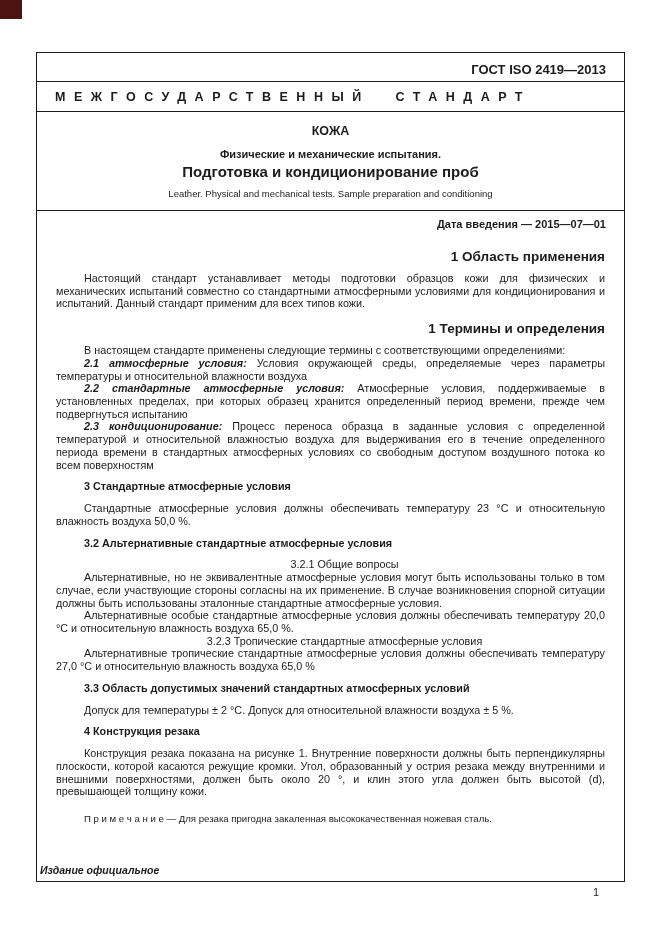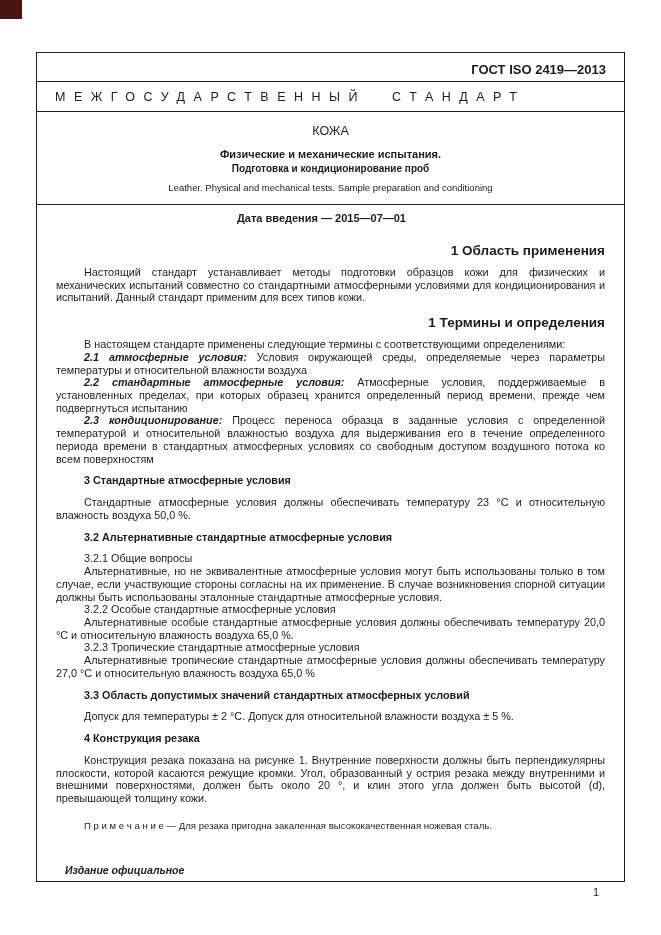--- a/index.html
+++ b/index.html
@@ -30,34 +30,34 @@
     font-weight:bold;
     font-size:13px;
     padding:9px 18px 4px 0;
   }
   .banner {
     border-top:1.5px solid #1b1b1b;
     border-bottom:1.5px solid #1b1b1b;
     padding:5px 0 6px 18px;
   }
   .banner span {
-    font-weight:normal;
+    font-weight:bold;
     font-size:12.5px;
     letter-spacing:8.5px;
     word-spacing:14px;
     white-space:nowrap;
   }
   .title-block { text-align:center; }
-  .title-main { font-weight:normal; font-size:12.5px; margin-top:12px; }
+  .title-main { font-weight:bold; font-size:12.5px; margin-top:12px; }
   .title-sub1 { font-weight:bold; font-size:11px; margin-top:10px; }
-  .title-sub2 { font-weight:bold; font-size:10px; margin-top:3px; }
+  .title-sub2 { font-weight:bold; font-size:15px; margin-top:3px; }
   .title-en   { font-size:9.5px; margin-top:8px; margin-bottom:11px; }
   .hr-line { border-top:1.5px solid #1b1b1b; }
   .date-line {
-    text-align:center;
+    text-align:right;
     font-weight:bold;
     font-size:11px;
     padding:7px 18px 0 0;
   }
   .content {
     padding:8px 19px 0 19px;
     font-size:10.8px;
     line-height:1.18;
     text-align:justify;
   }
@@ -67,31 +67,31 @@
     font-weight:bold;
     text-indent:28px;
     text-align:right;
     margin:11px 0 7px 0;
   }
   .h-sub {
     font-weight:bold;
     margin:9px 0 9px 0;
     text-align:left;
   }
-  .h-min { margin:0; text-align:left; }
+  .h-min { margin:0; text-align:center; }
   .gapped { margin:9px 0 9px 0; }
   .b { font-weight:bold;font-style:italic; }
   .note {
     font-size:9.6px;
     margin-top:15px;
     text-align:left;
   }
   .footer-official {
     position:absolute;
-    left:28px; bottom:5px;
+    left:3px; bottom:5px;
     font-weight:bold;
     font-style:italic;
     font-size:10.5px;
   }
   .page-num {
     position:absolute;
     right:62px; top:886px;
     font-size:11px;
   }
 </style>
@@ -132,21 +132,20 @@
       <p><span class="b">2.2 стандартные атмосферные условия:</span><span> Атмосферные условия, поддерживаемые в установленных пределах, при которых образец хранится определенный период времени, прежде чем подвергнуться испытанию</span></p>
       <p><span class="b">2.3 кондиционирование:</span><span> Процесс переноса образца в заданные условия с определенной температурой и относительной влажностью воздуха для выдерживания его в течение определенного периода времени в стандартных атмосферных условиях со свободным доступом воздушного потока ко всем поверхностям</span></p>
 
       <p class="h-sub">3 Стандартные атмосферные условия</p>
 
       <p>Стандартные атмосферные условия должны обеспечивать температуру 23 °С и относительную влажность воздуха 50,0 %.</p>
 
       <p class="h-sub">3.2 Альтернативные стандартные атмосферные условия</p>
       <p class="h-min">3.2.1 Общие вопросы</p>
       <p>Альтернативные, но не эквивалентные атмосферные условия могут быть использованы только в том случае, если участвующие стороны согласны на их применение. В случае возникновения спорной ситуации должны быть использованы эталонные стандартные атмосферные условия.</p>
-      <p class="h-min">3.2.2 Особые стандартные атмосферные условия</p>
       <p>Альтернативные особые стандартные атмосферные условия должны обеспечивать температуру 20,0 °С и относительную влажность воздуха 65,0 %.</p>
       <p class="h-min">3.2.3 Тропические стандартные атмосферные условия</p>
       <p>Альтернативные тропические стандартные атмосферные условия должны обеспечивать температуру 27,0 °С и относительную влажность воздуха 65,0 %</p>
 
       <p class="h-sub">3.3 Область допустимых значений стандартных атмосферных условий</p>
       <p class="gapped">Допуск для температуры ± 2 °С. Допуск для относительной влажности воздуха ± 5 %.</p>
 
       <p class="h-sub">4 Конструкция резака</p>
       <p>Конструкция резака показана на рисунке 1. Внутренние поверхности должны быть перпендикулярны плоскости, которой касаются режущие кромки. Угол, образованный у острия резака между внутренними и внешними поверхностями, должен быть около 20 °, и клин этого угла должен быть высотой (d), превышающей толщину кожи.</p>
 

